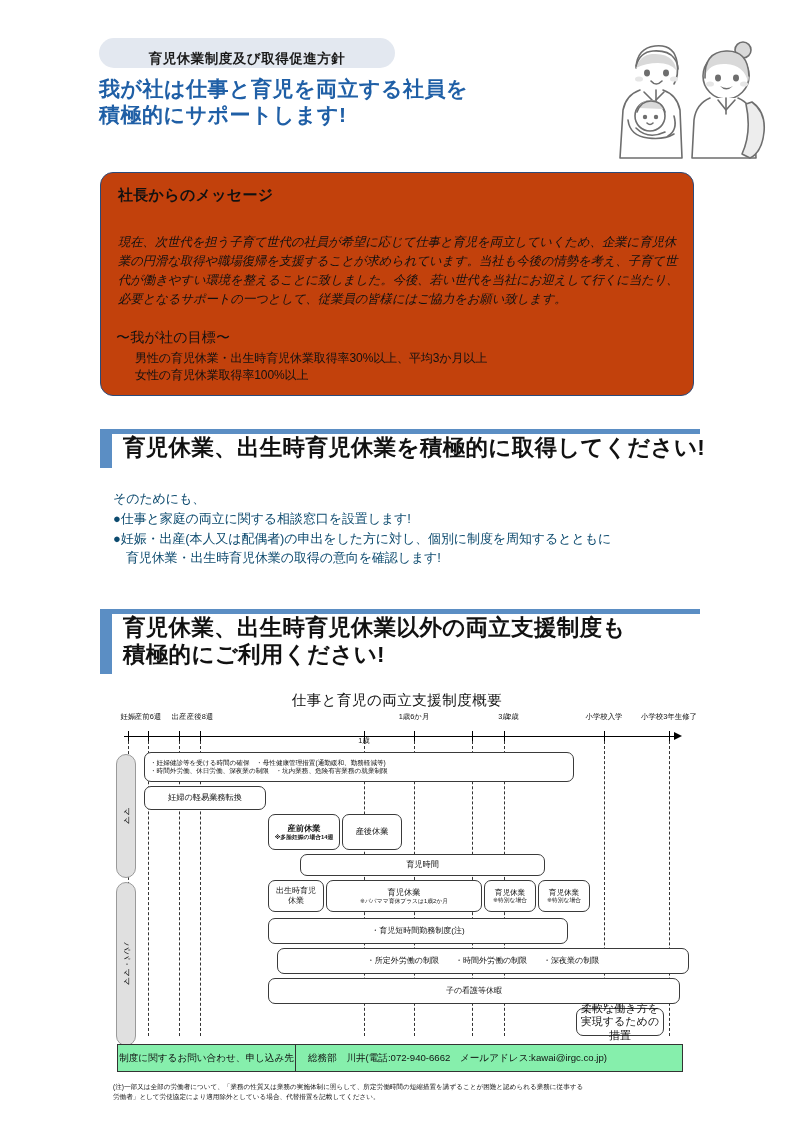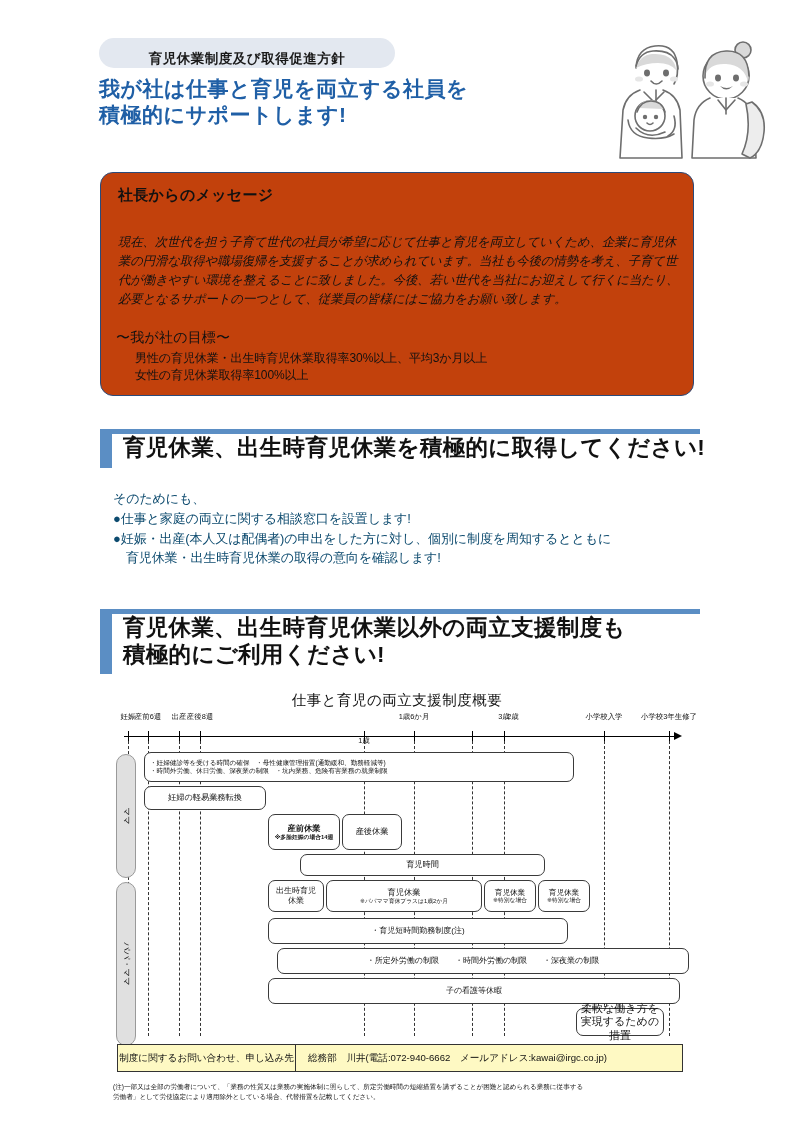--- a/index.html
+++ b/index.html
@@ -115,21 +115,21 @@
     text-align:center;color:#111;line-height:1.22;padding:1px 2px;
     font-size:8px;
   }
   .box .sub{display:block;font-size:5.8px;line-height:1.15;}
   .box.lead{justify-content:flex-start;padding-left:5px;text-align:left;}
 
   
   .contact{
     position:absolute;left:117px;top:1044px;width:566px;height:28px;
     border:1px solid #333;box-sizing:border-box;display:flex;
-    background:#fef9c3;
+    background:#86efac;
   }
   .contact .c1{
     width:178px;height:100%;display:flex;align-items:center;justify-content:center;
     border-right:1px solid #333;font-size:9.6px;color:#111;box-sizing:border-box;
   }
   .contact .c2{
     flex:1;display:flex;align-items:center;padding-left:12px;
     font-size:9.6px;color:#111;
   }
 

